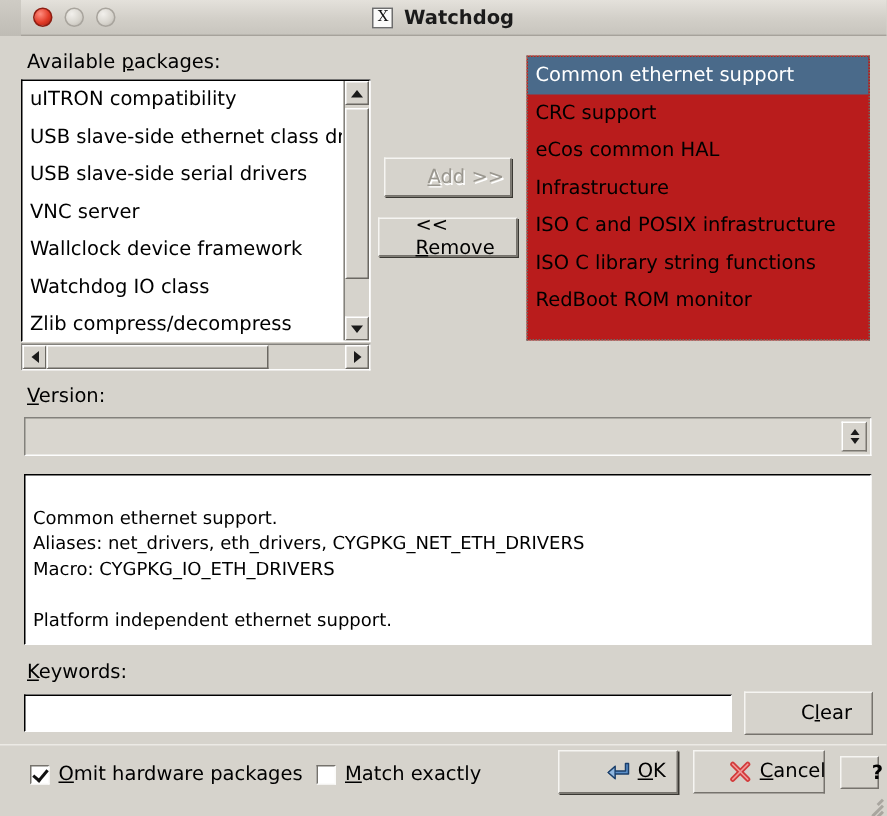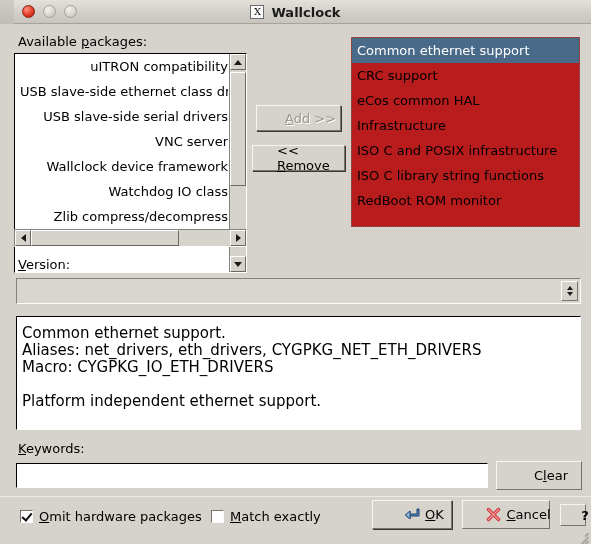--- a/index.html
+++ b/index.html
@@ -92,21 +92,21 @@
     font-size:13px;color:#000;display:flex;align-items:center;justify-content:center;
     gap:4px;cursor:default;padding-left:24px;
   }
   .btn.shadow{box-shadow:1px 1px 0 #3a3833;}
   .btn.disabled{color:#9a978f;}
   .btn.disabled .lblTxt{text-shadow:1px 1px 0 #fff;}
   .btn .u{text-decoration:underline;}
   
   .desc{
     position:absolute;box-sizing:border-box;background:#fff;
-    font-size:15px;color:#000;padding:8px 5px;line-height:17px;
+    font-size:12px;color:#000;padding:20px 5px;line-height:17px;
     white-space:pre-wrap;overflow:hidden;
   }
   .field{
     position:absolute;box-sizing:border-box;background:#fff;
   }
   .version-combo{
     position:absolute;box-sizing:border-box;background:#d9d6cf;
   }
   
   .cb-row{position:absolute;display:flex;align-items:center;gap:6px;font-size:13px;color:#000;}
@@ -135,32 +135,32 @@
 
   <div class="titlebar">
     <div class="tb-edge-l"></div>
     <div class="tb-buttons">
       <div class="tb-btn tb-close"></div>
       <div class="tb-btn tb-min"></div>
       <div class="tb-btn tb-max"></div>
     </div>
     <div class="tb-title">
       <span class="xicon">X</span>
-      <span>Wallclock</span>
+      <span>Watchdog</span>
     </div>
   </div>
 
   <div class="lbl" style="left:18px;top:34px;">
     Available <u>p</u>ackages:
   </div>
   <div class="lbl" style="left:352px;top:34px;margin-top:32px;">
     <u>U</u>se these packages:
   </div>
 
-  <div class="listbox sunken" style="left:14px;top:53px;width:233px;height:220px;text-align:right;">
+  <div class="listbox sunken" style="left:14px;top:53px;width:233px;height:175px;">
     <div class="listitems" style="right:18px;">
       <div class="litem">uITRON compatibility</div>
       <div class="litem">USB slave-side ethernet class drivers</div>
       <div class="litem">USB slave-side serial drivers</div>
       <div class="litem">VNC server</div>
       <div class="litem">Wallclock device framework</div>
       <div class="litem">Watchdog IO class</div>
       <div class="litem">Zlib compress/decompress</div>
     </div>
 

